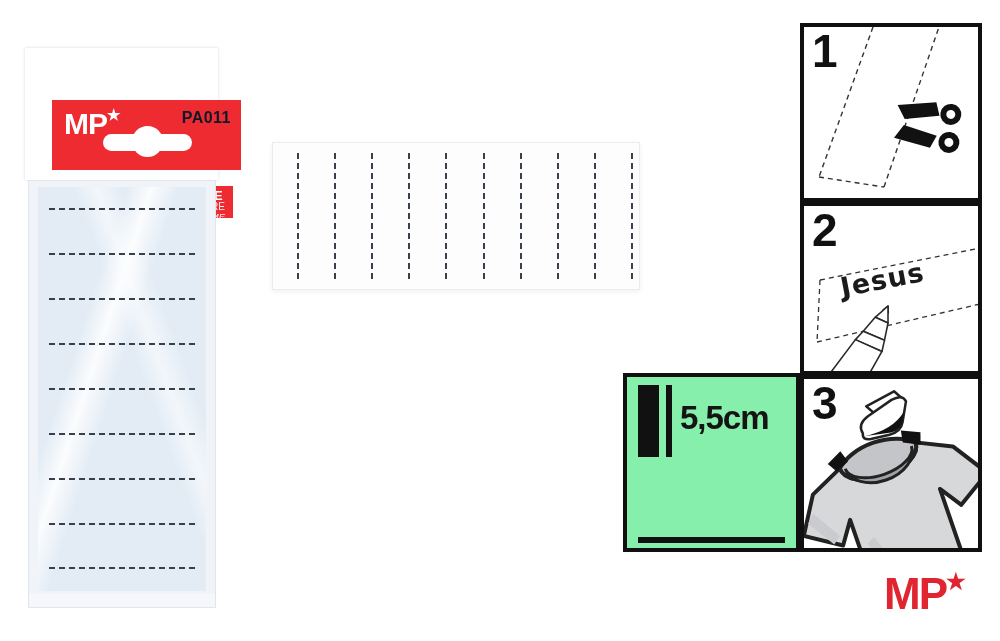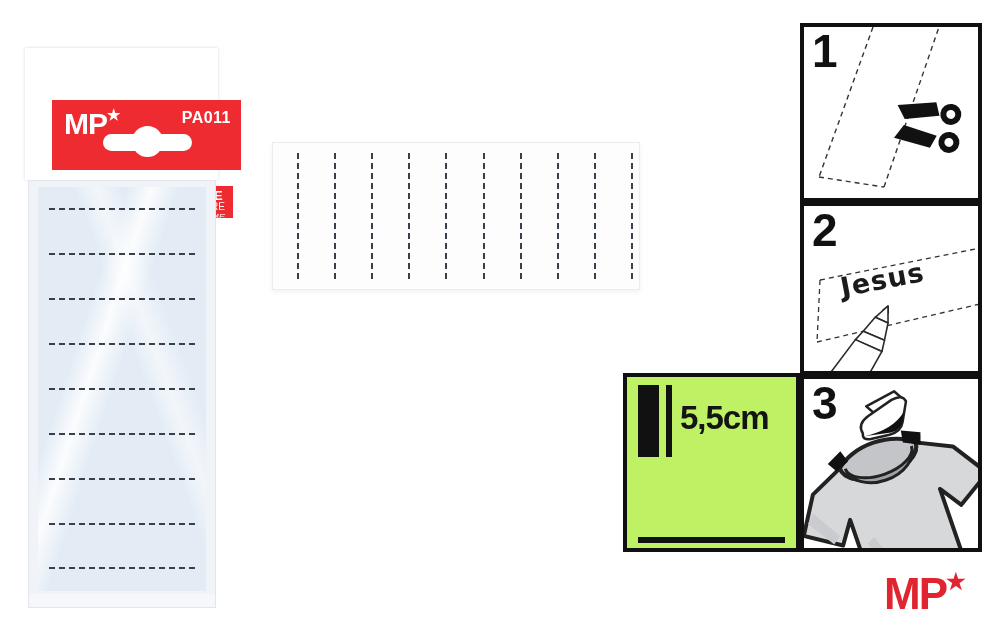--- a/index.html
+++ b/index.html
@@ -5,21 +5,21 @@
   html,body{margin:0;padding:0;background:#fff;}
   .canvas{position:relative;width:1000px;height:641px;background:#ffffff;overflow:hidden;
           font-family:"Liberation Sans",sans-serif;}
 
   
   .pkg-card{position:absolute;left:25px;top:48px;width:193px;height:132px;background:#fff;
             box-shadow:0 0 3px rgba(0,0,0,.15);}
   .pkg-header{position:absolute;left:27px;top:52px;width:189px;height:70px;background:#ee2b31;}
   .brand{position:absolute;left:12px;top:6px;color:#fff;font-size:30px;font-weight:bold;letter-spacing:-1px;}
   .brand .star{font-size:15px;vertical-align:14px;letter-spacing:0;}
-  .pcode{position:absolute;right:10px;top:9px;color:#ffffff;font-size:16px;font-weight:bold;letter-spacing:.5px;}
+  .pcode{position:absolute;right:10px;top:9px;color:#0f172a;font-size:16px;font-weight:bold;letter-spacing:.5px;}
   .slot-pill{position:absolute;left:51px;top:34px;width:89px;height:17px;background:#fff;border-radius:9px;}
   .slot-circle{position:absolute;left:80px;top:26px;width:31px;height:31px;background:#fff;border-radius:50%;}
   .pkg-band{position:absolute;left:36px;top:138px;width:172px;height:32px;background:#ee2b31;color:#fff;
             padding-top:3px;box-sizing:border-box;}
   .band-l1{text-align:center;font-size:13px;font-weight:bold;letter-spacing:.6px;line-height:13px;}
   .band-l2{text-align:right;padding-right:8px;font-size:10px;line-height:10px;opacity:.95;}
   .band-l3{text-align:right;padding-right:8px;font-size:9.5px;line-height:10px;font-style:italic;opacity:.9;}
 
   .bag{position:absolute;left:28px;top:180px;width:188px;height:428px;background:#f0f3f7;
        border:1px solid #e2e6ea;box-sizing:border-box;}
@@ -42,21 +42,21 @@
   .p1{left:800px;top:23px;width:182px;height:179px;}
   .p2{left:800px;top:202px;width:182px;height:173px;}
   .p3{left:800px;top:375px;width:182px;height:177px;}
   .step-num{position:absolute;top:0px;left:8px;font-size:46px;font-weight:bold;color:#111;
             letter-spacing:-2px;z-index:3;line-height:1.05;}
   .panel svg{position:absolute;left:0;top:0;width:100%;height:100%;}
   .jesus{position:absolute;left:36px;top:58px;transform:rotate(-11deg);font-size:27px;font-weight:bold;
          color:#1b1b1b;letter-spacing:1px;z-index:2;font-family:"DejaVu Sans",sans-serif;}
 
   
-  .dims{position:absolute;left:623px;top:373px;width:177px;height:179px;background:#bef264;
+  .dims{position:absolute;left:623px;top:373px;width:177px;height:179px;background:#86efac;
         border:4px solid #101010;box-sizing:border-box;}
   .bar-thick{position:absolute;left:11px;top:8px;width:21px;height:72px;background:#111;}
   .bar-thin{position:absolute;left:39px;top:8px;width:6px;height:72px;background:#111;}
   .dim-w{position:absolute;left:53px;top:22px;font-size:33px;font-weight:bold;color:#141414;letter-spacing:-1px;}
   .dim-black{position:absolute;left:11px;top:88px;width:147px;height:66px;background:#111;color:#fff;
              display:flex;align-items:center;justify-content:center;font-size:33px;font-weight:bold;letter-spacing:0;}
   .dim-underbar{position:absolute;left:11px;top:160px;width:147px;height:6px;background:#111;}
 
   
   .footer-logo{position:absolute;left:884px;top:570px;color:#e02531;font-size:44px;font-weight:bold;

